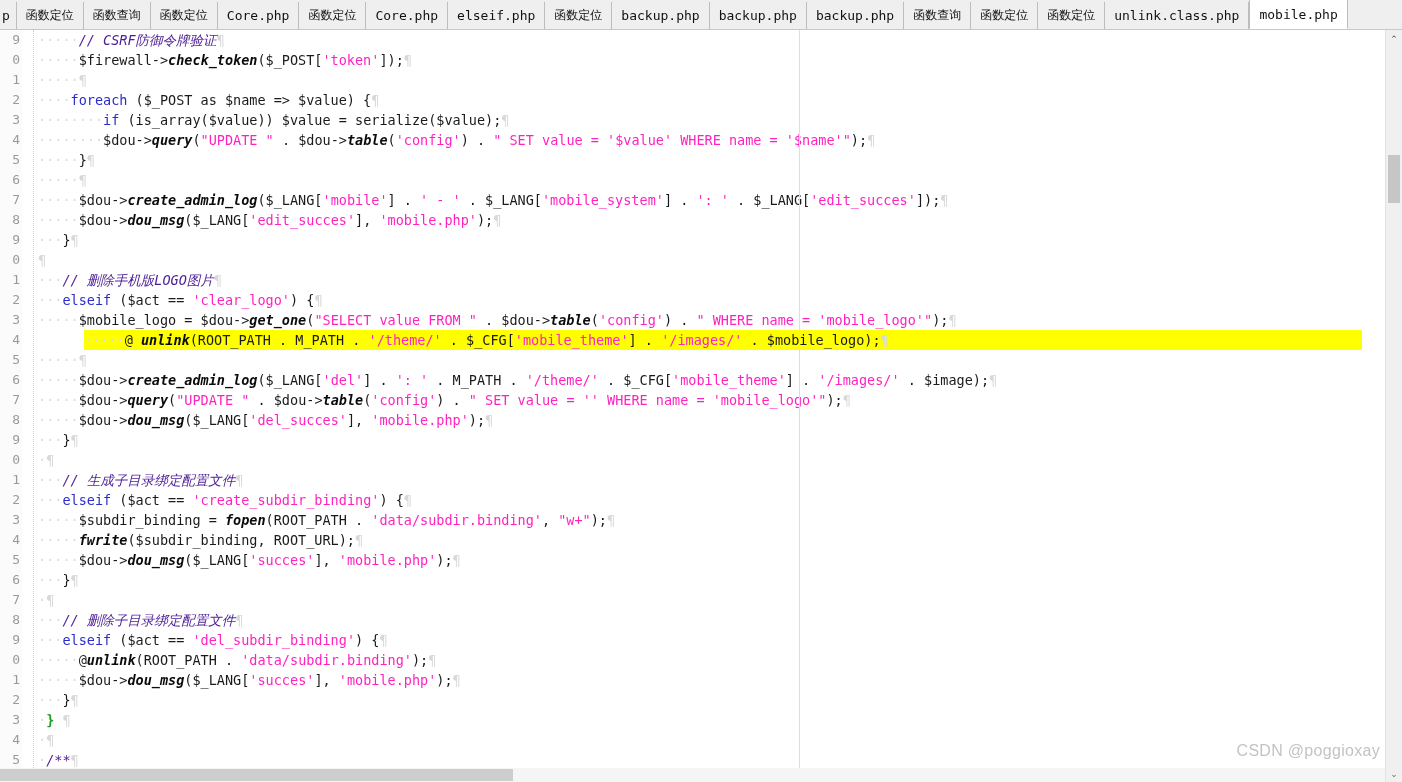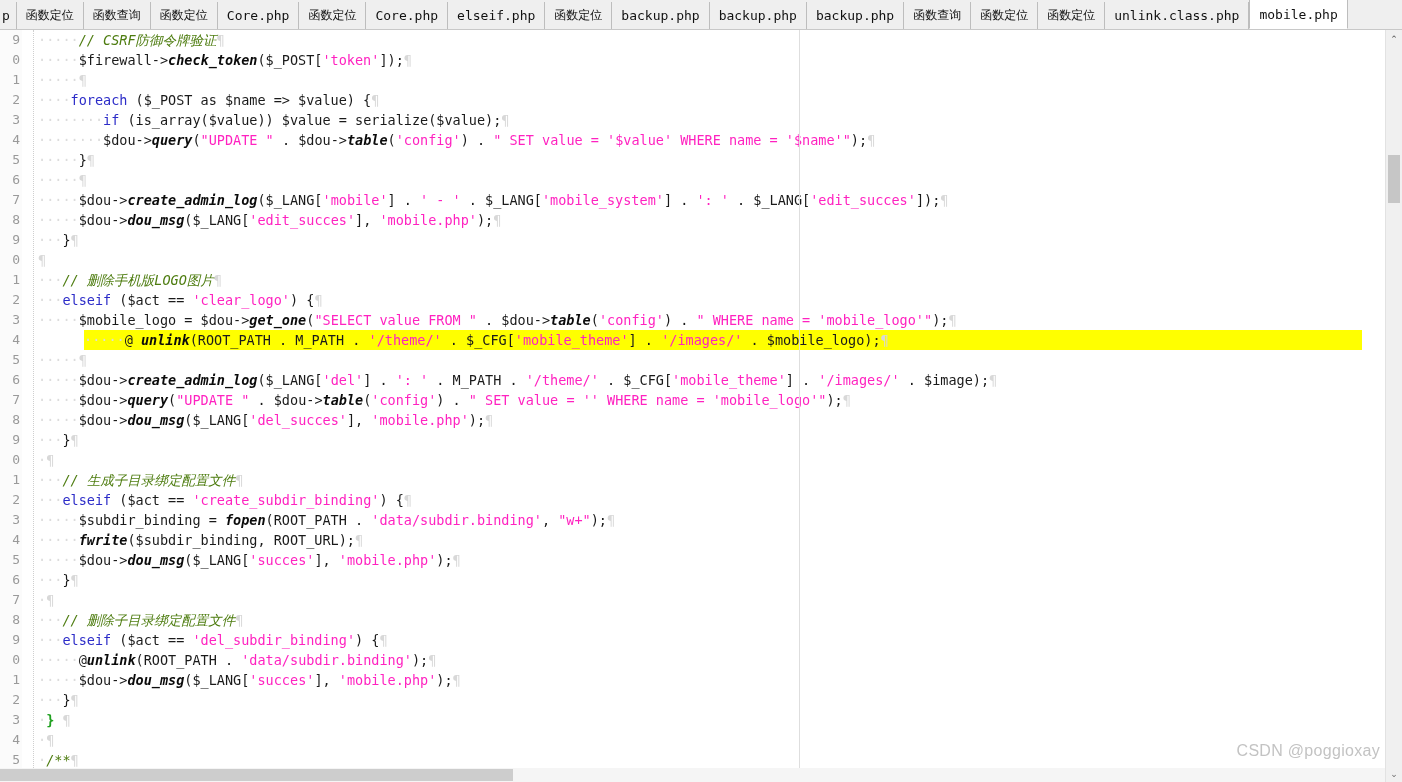--- a/index.html
+++ b/index.html
@@ -133,21 +133,21 @@
     z-index: 2;
     pointer-events: none;
   }
 
   
   .kw    { color: #2c2cc8; font-weight: normal; }
   .fn    { color: #0b0b0b; font-weight: bold; font-style: italic; }
   .var   { color: #1a1a1a; }
   .str   { color: #ff22c0; }
   .dstr  { color: #ff22c0; }
-  .cmt   { color: #4d7c0f; font-style: italic; }
+  .cmt   { color: #4c1d95; font-style: italic; }
   .pln   { color: #1a1a1a; }
   .brace { color: #1a1a1a; }
   .ws    { color: #dcdcdc; }
   .pil   { color: #d8d8d8; }
   .gbr   { color: #20a020; font-weight: bold; }
 
   
   #vscroll {
     position: absolute;
     right: 0; top: 0;

